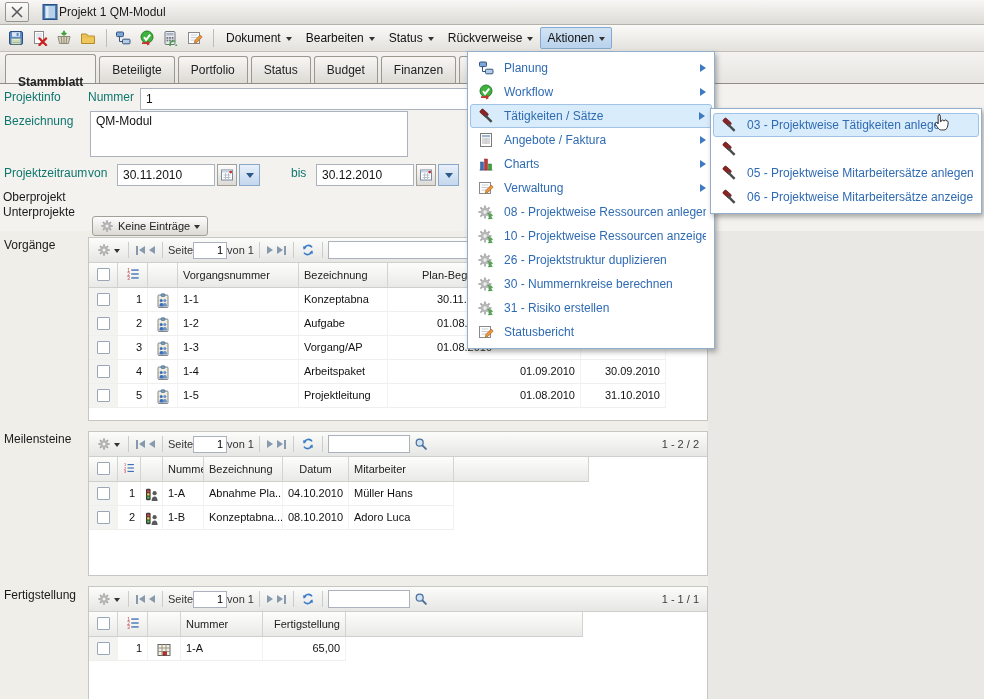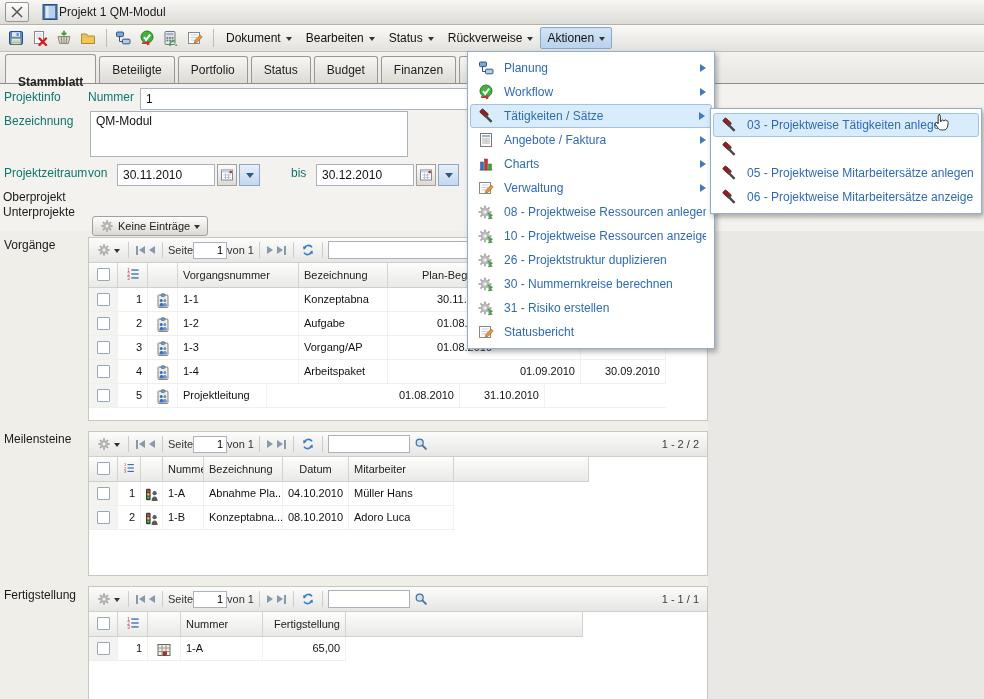--- a/index.html
+++ b/index.html
@@ -511,20 +511,21 @@
     <div class="grow" style="width:577px">
       <div class="gc cbc" style="width:29px">
           <span class="cbx"></span>
         </div>
       <div class="gc num" style="width:30px">5</div>
       <div class="gc icn" style="width:30px">
           <svg class="i16">
             <use href="#sy-clip"></use>
           </svg>
         </div>
+      <div class="gc" style="width:121px">1-5</div>
       <div class="gc" style="width:89px">Projektleitung</div>
       <div class="gc num" style="width:193px">01.08.2010</div>
       <div class="gc num" style="width:85px">31.10.2010</div>
     </div>
   </div>
 
   <div class="grid" style="left:88px;top:431px;width:620px;height:145px">
     <div class="gtb">
       <span class="gearbtn">
           <svg class="i14">

